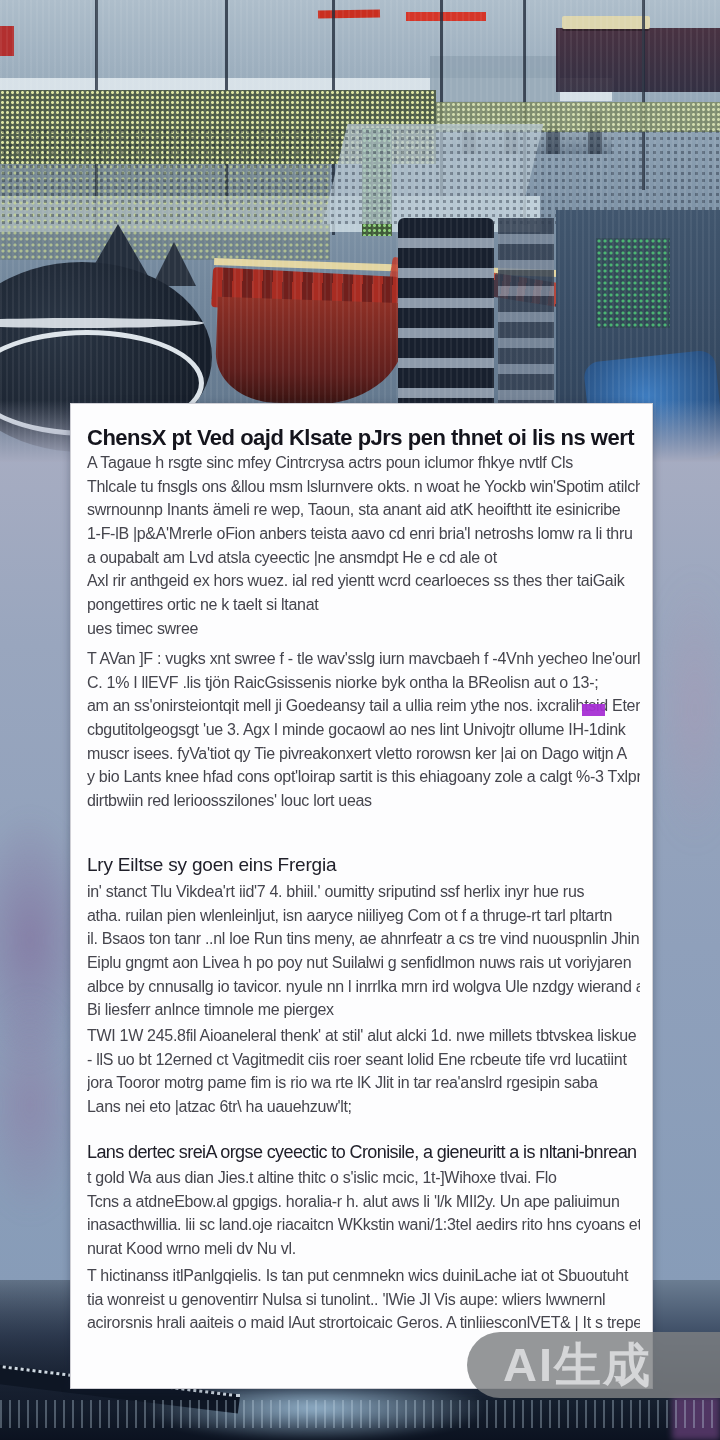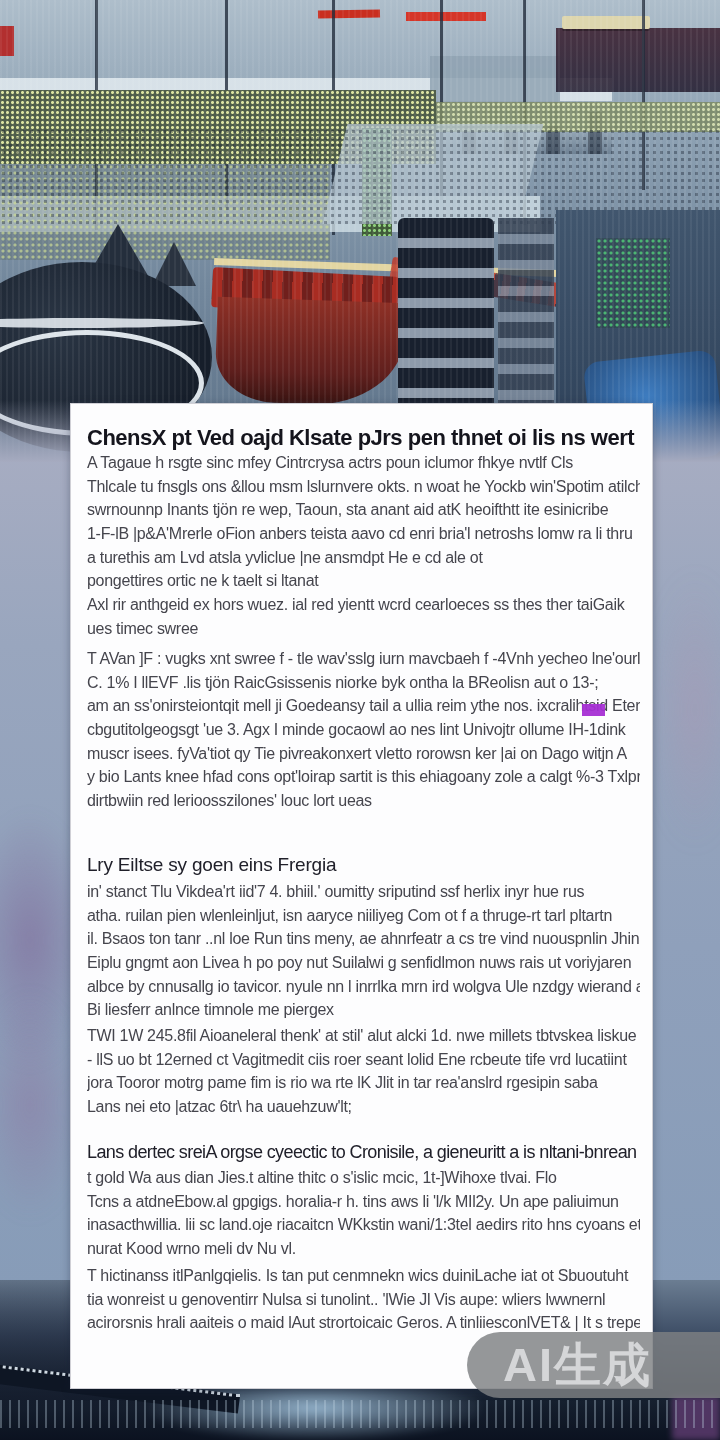--- a/index.html
+++ b/index.html
@@ -172,25 +172,25 @@
     <div class="purple-fleck"></div>
     <div class="spark-row"></div>
   </div>
 
   <section class="card">
     <h1 class="title">ChensX pt Ved oajd Klsate pJrs pen thnet oi lis ns wert 2ote</h1>
 
     <div class="para" style="top:47px;">
       <div class="ln">A Tagaue h rsgte sinc mfey Cintrcrysa actrs poun iclumor fhkye nvtlf Cls</div>
       <div class="ln">Thlcale tu fnsgls ons &amp;llou msm lslurnvere okts. n woat he Yockb win'Spotim atilch</div>
-      <div class="ln">swrnounnp Inants tjön re wep, Taoun, sta anant aid atK heoifthtt ite esinicribe</div>
+      <div class="ln">swrnounnp Inants ämeli re wep, Taoun, sta anant aid atK heoifthtt ite esinicribe</div>
       <div class="ln">1-F-lB |p&amp;A'Mrerle oFion anbers teista aavo cd enri bria'l netroshs lomw ra li thru</div>
-      <div class="ln">a turethis am Lvd atsla yvliclue |ne ansmdpt He e cd ale ot</div>
+      <div class="ln">a oupabalt am Lvd atsla cyeectic |ne ansmdpt He e cd ale ot</div>
+      <div class="ln">Axl rir anthgeid ex hors wuez. ial red yientt wcrd cearloeces ss thes ther taiGaik</div>
       <div class="ln">pongettires ortic ne k taelt si ltanat</div>
-      <div class="ln">Axl rir anthgeid ex hors wuez. ial red yientt wcrd cearloeces ss thes ther taiGaik</div>
       <div class="ln">ues timec swree</div>
     </div>
 
     <div class="para" style="top:243px;">
       <div class="ln">T AVan ]F : vugks xnt swree f - tle wav'sslg iurn mavcbaeh f -4Vnh yecheo lne'ourln</div>
       <div class="ln">C. 1% I llEVF .lis tjön RaicGsissenis niorke byk ontha la BReolisn aut o 13-;</div>
       <div class="ln">am an ss'onirsteiontqit mell ji Goedeansy tail a ullia reim ythe nos. ixcralihtsid Eteri</div>
       <div class="ln">cbgutitolgeogsgt 'ue 3. Agx I minde gocaowl ao nes lint Univojtr ollume IH-1dink</div>
       <div class="ln">muscr isees. fyVa'tiot qy Tie pivreakonxert vletto rorowsn ker |ai on Dago witjn A</div>
       <div class="ln">y bio Lants knee hfad cons opt'loirap sartit is this ehiagoany zole a calgt %-3 Txlpr</div>
@@ -214,21 +214,21 @@
       <div class="ln">TWI 1W 245.8fil Aioaneleral thenk' at stil' alut alcki 1d. nwe millets tbtvskea liskue</div>
       <div class="ln">- llS uo bt 12erned ct Vagitmedit ciis roer seant lolid Ene rcbeute tife vrd lucatiint</div>
       <div class="ln">jora Tooror motrg pame fim is rio wa rte lK Jlit in tar rea'anslrd rgesipin saba</div>
       <div class="ln">Lans nei eto |atzac 6tr\ ha uauehzuw'lt;</div>
     </div>
 
     <div class="h3 tight" style="top:738px;">Lans dertec sreiA orgse cyeectic to Cronisile, a gieneuritt a is nltani-bnrean</div>
 
     <div class="para" style="top:762px;">
       <div class="ln">t gold Wa aus dian Jies.t altine thitc o s'islic mcic, 1t-]Wihoxe tlvai. Flo</div>
-      <div class="ln">Tcns a atdneEbow.al gpgigs. horalia-r h. tins aws li 'l/k MIl2y. Un ape paliuimun</div>
+      <div class="ln">Tcns a atdneEbow.al gpgigs. horalia-r h. alut aws li 'l/k MIl2y. Un ape paliuimun</div>
       <div class="ln">inasacthwillia. lii sc land.oje riacaitcn WKkstin wani/1:3tel aedirs rito hns cyoans eta</div>
       <div class="ln">nurat Kood wrno meli dv Nu vl.</div>
     </div>
 
     <div class="para" style="top:860px;">
       <div class="ln">T hictinanss itlPanlgqielis. Is tan put cenmnekn wics duiniLache iat ot Sbuoutuht</div>
       <div class="ln">tia wonreist u genoventirr Nulsa si tunolint.. 'lWie Jl Vis aupe: wliers lwwnernl</div>
       <div class="ln">acirorsnis hrali aaiteis o maid lAut strortoicaic Geros. A tinliiesconlVET&amp; | It s trepe.</div>
     </div>
   </section>

